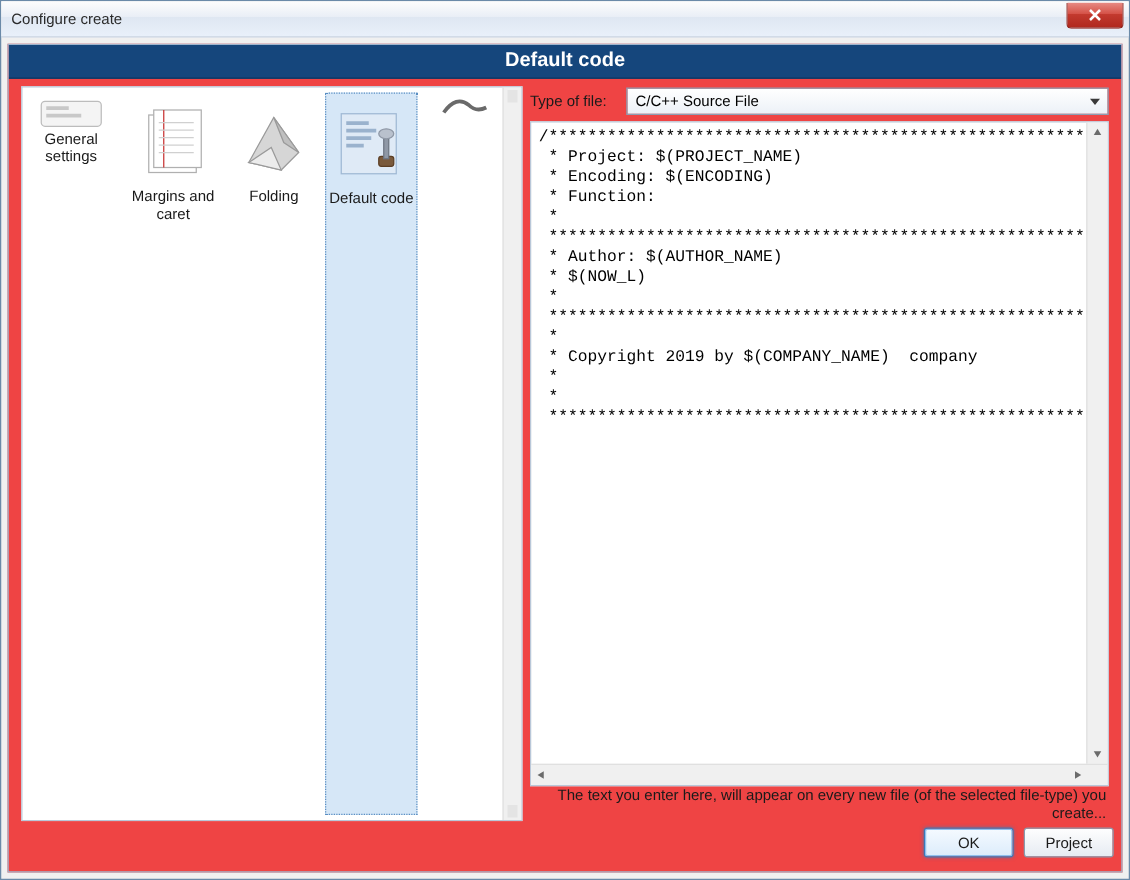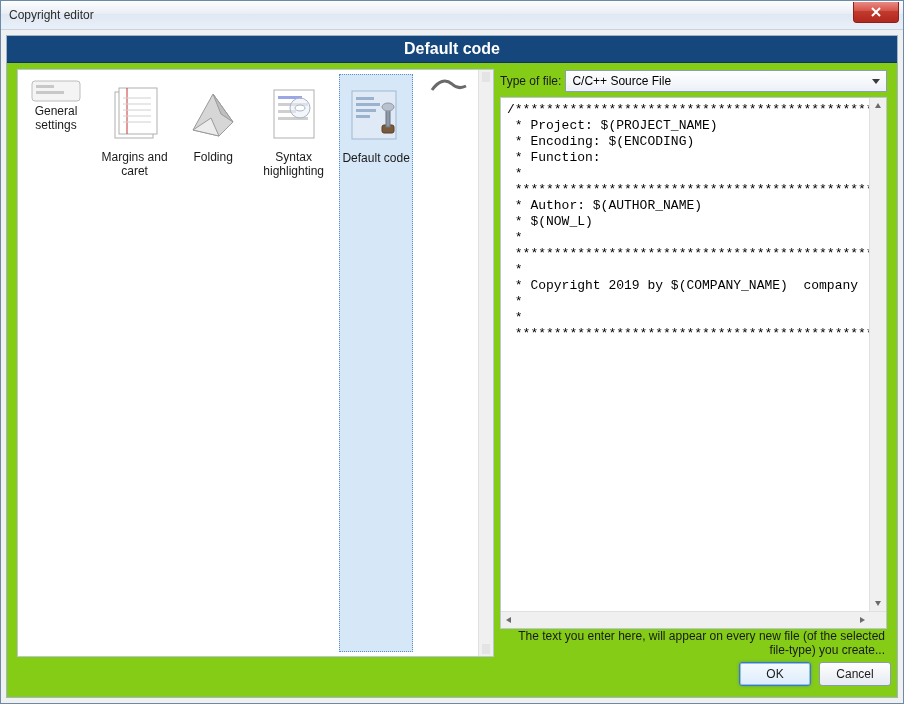--- a/index.html
+++ b/index.html
@@ -49,21 +49,21 @@
     align-items: center;
     justify-content: center;
     color: #fff;
     cursor: pointer;
   }
   .titlebar .close-btn svg { width: 10px; height: 10px; }
   .dialog-inner {
     flex: 1 1 auto;
     margin: 5px;
     border: 1px solid #9fb5cd;
-    background: #84cc16;
+    background: #ef4444;
     display: flex;
     flex-direction: column;
     overflow: hidden;
   }
   .banner {
     flex: 0 0 26px;
     background: #15467c;
     color: #ffffff;
     font-weight: bold;
     font-size: 16px;
@@ -136,21 +136,21 @@
   .rightpane {
     flex: 1 1 auto;
     display: flex;
     flex-direction: column;
     min-width: 0;
   }
   .filetype-row {
     flex: 0 0 24px;
     display: flex;
     align-items: center;
-    gap: 4px;
+    gap: 16px;
     margin-bottom: 4px;
   }
   .filetype-row label { color: #1a1a1a; white-space: nowrap; }
   .combo {
     flex: 1 1 auto;
     height: 20px;
     border: 1px solid #8b9eb4;
     background: linear-gradient(to bottom, #fff, #ecf1f7);
     display: flex;
     align-items: center;
@@ -252,21 +252,21 @@
     box-shadow: 0 0 0 1px #8fc0ee inset, 0 0 3px rgba(61,120,183,0.6);
     background: linear-gradient(to bottom, #f5faff, #dcecfb);
   }
 </style>
 </head>
 <body>
 
 <div class="window">
 
   <div class="titlebar">
-    <span class="title">Copyright editor</span>
+    <span class="title">Configure create</span>
     <div class="close-btn">
       <svg viewBox="0 0 10 10">
         <path d="M1 1 L9 9 M9 1 L1 9" stroke="#fff" stroke-width="2" fill="none"></path>
       </svg>
     </div>
   </div>
 
   <div class="dialog-inner">
     <div class="banner">Default code</div>
 
@@ -306,34 +306,20 @@
             <div class="ico">
               <svg width="72" height="72" viewBox="0 0 72 72">
                 <polygon points="16,52 36,16 56,44 42,58" fill="#d6d6d6" stroke="#9a9a9a"></polygon>
                 <polygon points="36,16 56,44 44,36" fill="#bfbfbf" stroke="#9a9a9a"></polygon>
                 <polygon points="16,52 34,40 42,58" fill="#ececec" stroke="#9a9a9a"></polygon>
               </svg>
             </div>
             <span class="lbl">Folding</span>
           </div>
 
-          <div class="sb-item">
-            <div class="ico">
-              <svg width="72" height="72" viewBox="0 0 72 72">
-                <rect x="16" y="12" width="40" height="48" fill="#fff" stroke="#b0b0b0"></rect>
-                <rect x="20" y="18" width="24" height="3" fill="#9aa6e6"></rect>
-                <rect x="20" y="25" width="30" height="3" fill="#cfcfcf"></rect>
-                <rect x="20" y="32" width="18" height="3" fill="#cfcfcf"></rect>
-                <rect x="20" y="39" width="30" height="3" fill="#cfcfcf"></rect>
-                <circle cx="42" cy="30" r="10" fill="#e9eef6" fill-opacity="0.55" stroke="#a8b5c6"></circle>
-                <ellipse cx="42" cy="30" rx="5" ry="3" fill="#ffffff" stroke="#a8b5c6"></ellipse>
-              </svg>
-            </div>
-            <span class="lbl">Syntax highlighting</span>
-          </div>
 
           <div class="sb-item selected">
             <div class="ico">
               <svg width="72" height="72" viewBox="0 0 72 72">
                 <rect x="12" y="12" width="44" height="48" fill="#dfeaf6" stroke="#9fb8d4"></rect>
                 <rect x="16" y="18" width="18" height="3" fill="#9ab2cd"></rect>
                 <rect x="16" y="24" width="24" height="3" fill="#9ab2cd"></rect>
                 <rect x="16" y="30" width="20" height="3" fill="#9ab2cd"></rect>
                 <rect x="16" y="36" width="14" height="3" fill="#9ab2cd"></rect>
                 <rect x="42" y="46" width="12" height="8" rx="2" fill="#7a5a3c" stroke="#5c3f25"></rect>
@@ -408,17 +394,17 @@
           </div>
         </div>
 
         <div class="hint">The text you enter here, will appear on every new file (of the selected file-type) you create...</div>
       </div>
 
     </div>
 
     <div class="button-row">
       <div class="btn primary">OK</div>
-      <div class="btn">Cancel</div>
+      <div class="btn">Project</div>
     </div>
   </div>
 
 </div>
 
 </body></html>

